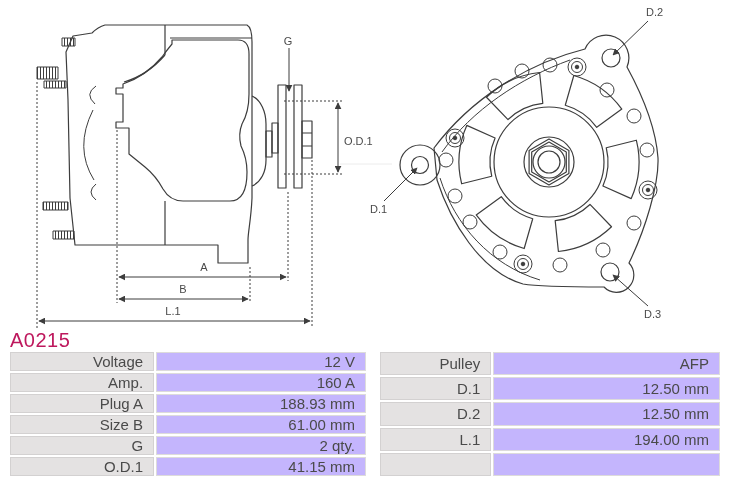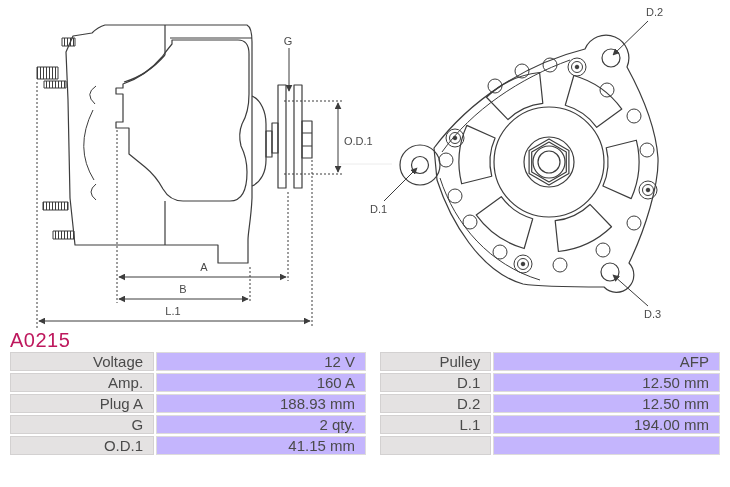--- a/index.html
+++ b/index.html
@@ -195,20 +195,24 @@
       </tr>
       <tr>
         <td class="lbl">Amp.</td>
         <td class="val">160 A</td>
       </tr>
       <tr>
         <td class="lbl">Plug A</td>
         <td class="val">188.93 mm</td>
       </tr>
       <tr>
+        <td class="lbl">Size B</td>
+        <td class="val">61.00 mm</td>
+      </tr>
+      <tr>
         <td class="lbl">G</td>
         <td class="val">2 qty.</td>
       </tr>
       <tr>
         <td class="lbl">O.D.1</td>
         <td class="val">41.15 mm</td>
       </tr>
     </tbody>
       </table>
 

